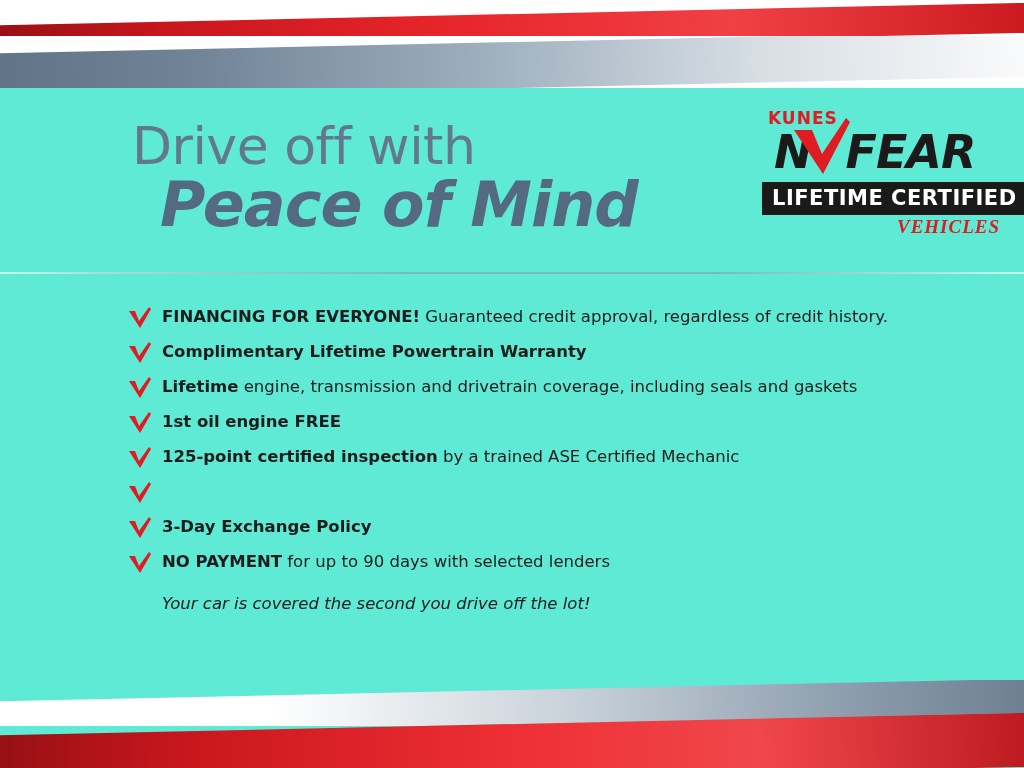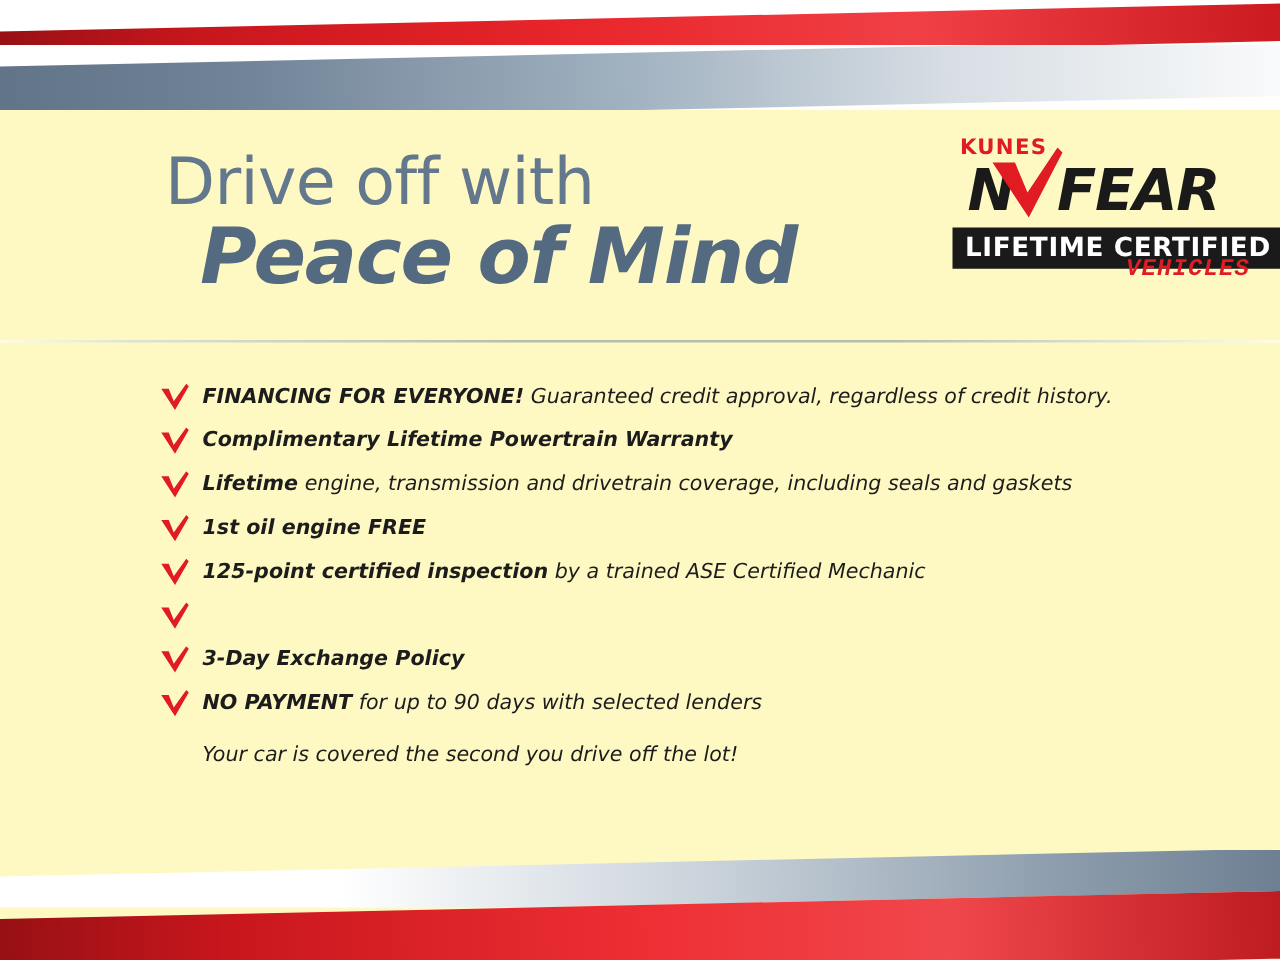--- a/index.html
+++ b/index.html
@@ -10,21 +10,21 @@
     width: 1024px;
     height: 768px;
     background: #ffffff;
     font-family: "DejaVu Sans", sans-serif;
     overflow: hidden;
   }
   .page {
     position: relative;
     width: 1024px;
     height: 768px;
-    background: #fef9c3;
+    background: #5eead4;
     overflow: hidden;
   }
 
   
   .top-red {
     position: absolute;
     top: 0; left: 0;
     width: 1024px;
     height: 38px;
     background: #ffffff;
@@ -181,27 +181,27 @@
     font-size: 21px;
     font-weight: 700;
     letter-spacing: 0.5px;
     padding: 4px 10px 5px 10px;
     font-family: "DejaVu Sans", sans-serif;
     white-space: nowrap;
   }
   .logo .vehicles {
     position: absolute;
     right: 6px;
-    top: 96px;
+    top: 108px;
     font-size: 19px;
     font-weight: 700;
     font-style: italic;
     color: #e01b22;
     letter-spacing: 1px;
-    font-family: Liberation Mono, monospace;
+    font-family: Liberation Serif, serif;
   }
 
   
   .bullets {
     position: absolute;
     left: 128px;
     top: 306px;
     width: 800px;
   }
   .bullet-row {
@@ -215,21 +215,20 @@
     left: 0;
     top: 1px;
     width: 24px;
     height: 22px;
   }
   .btext {
     font-family: "DejaVu Sans", sans-serif;
     font-size: 16.5px;
     line-height: 22px;
     color: #1c1c1c;
-    font-style: italic;
   }
   .btext .b {
     font-weight: 700;
   }
   .subline {
     font-family: "DejaVu Sans", sans-serif;
     font-size: 16.5px;
     line-height: 24px;
     color: #1c1c1c;
     font-style: italic;

